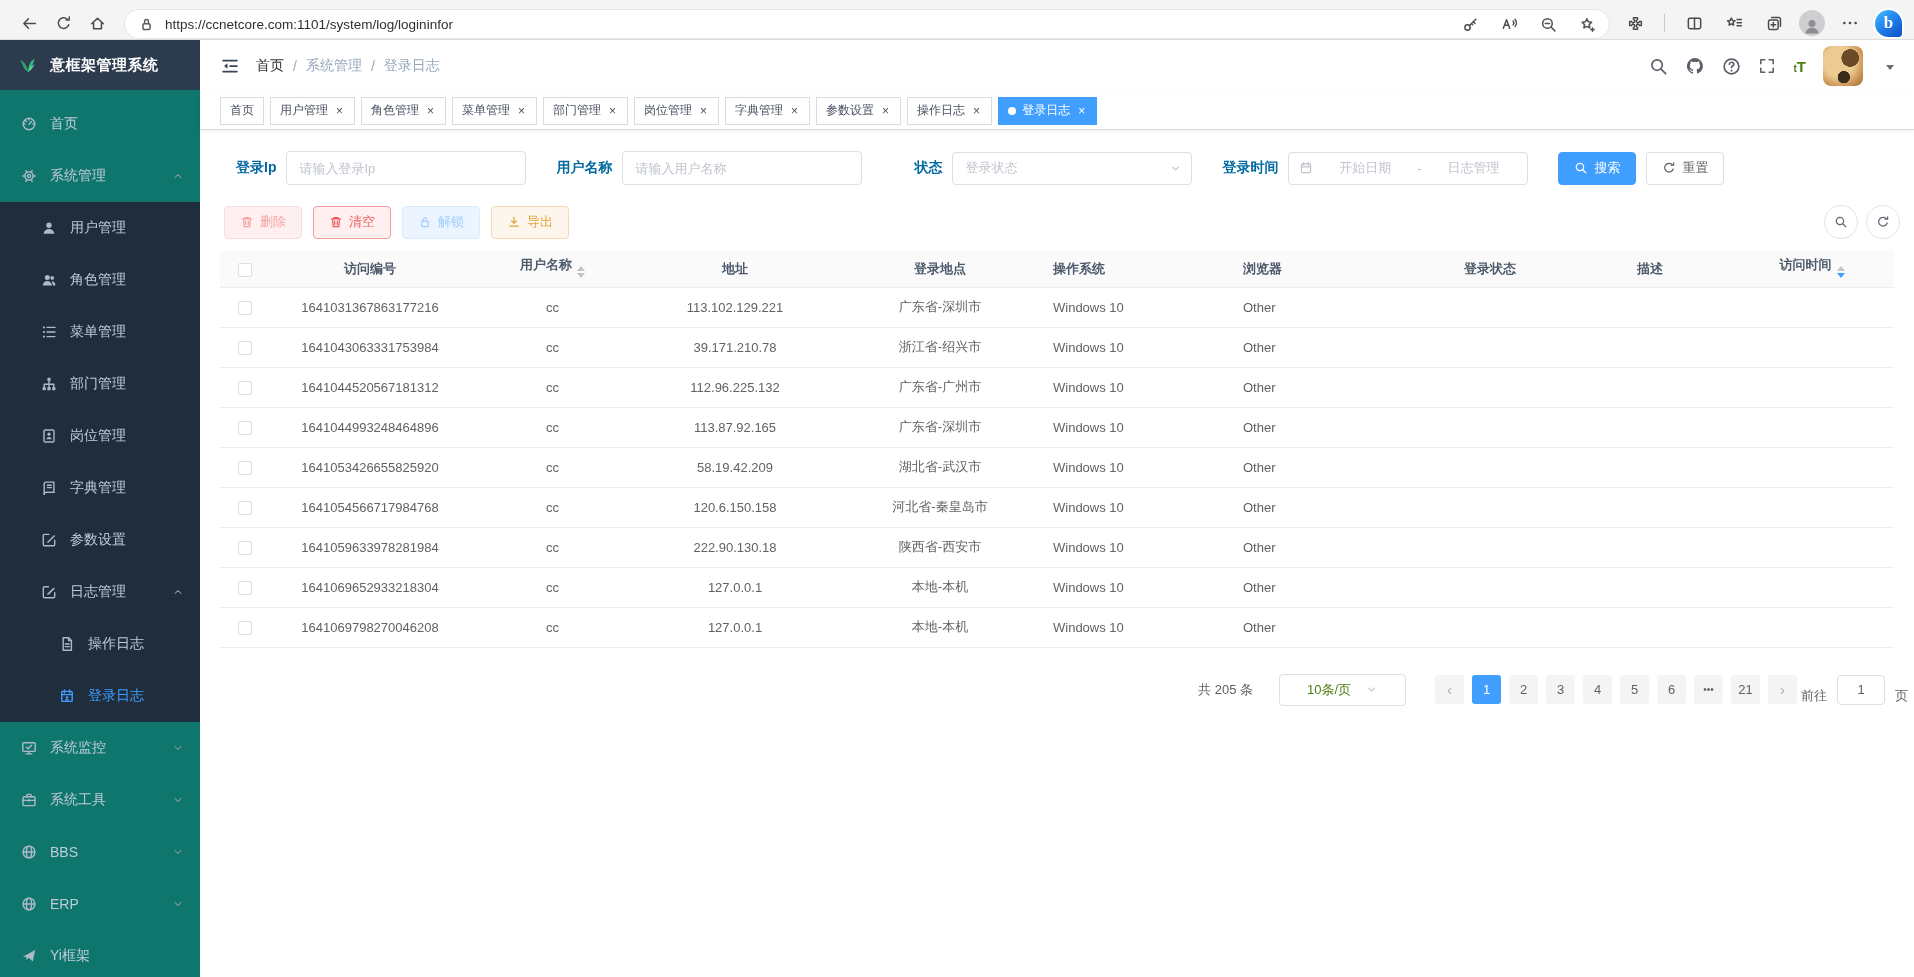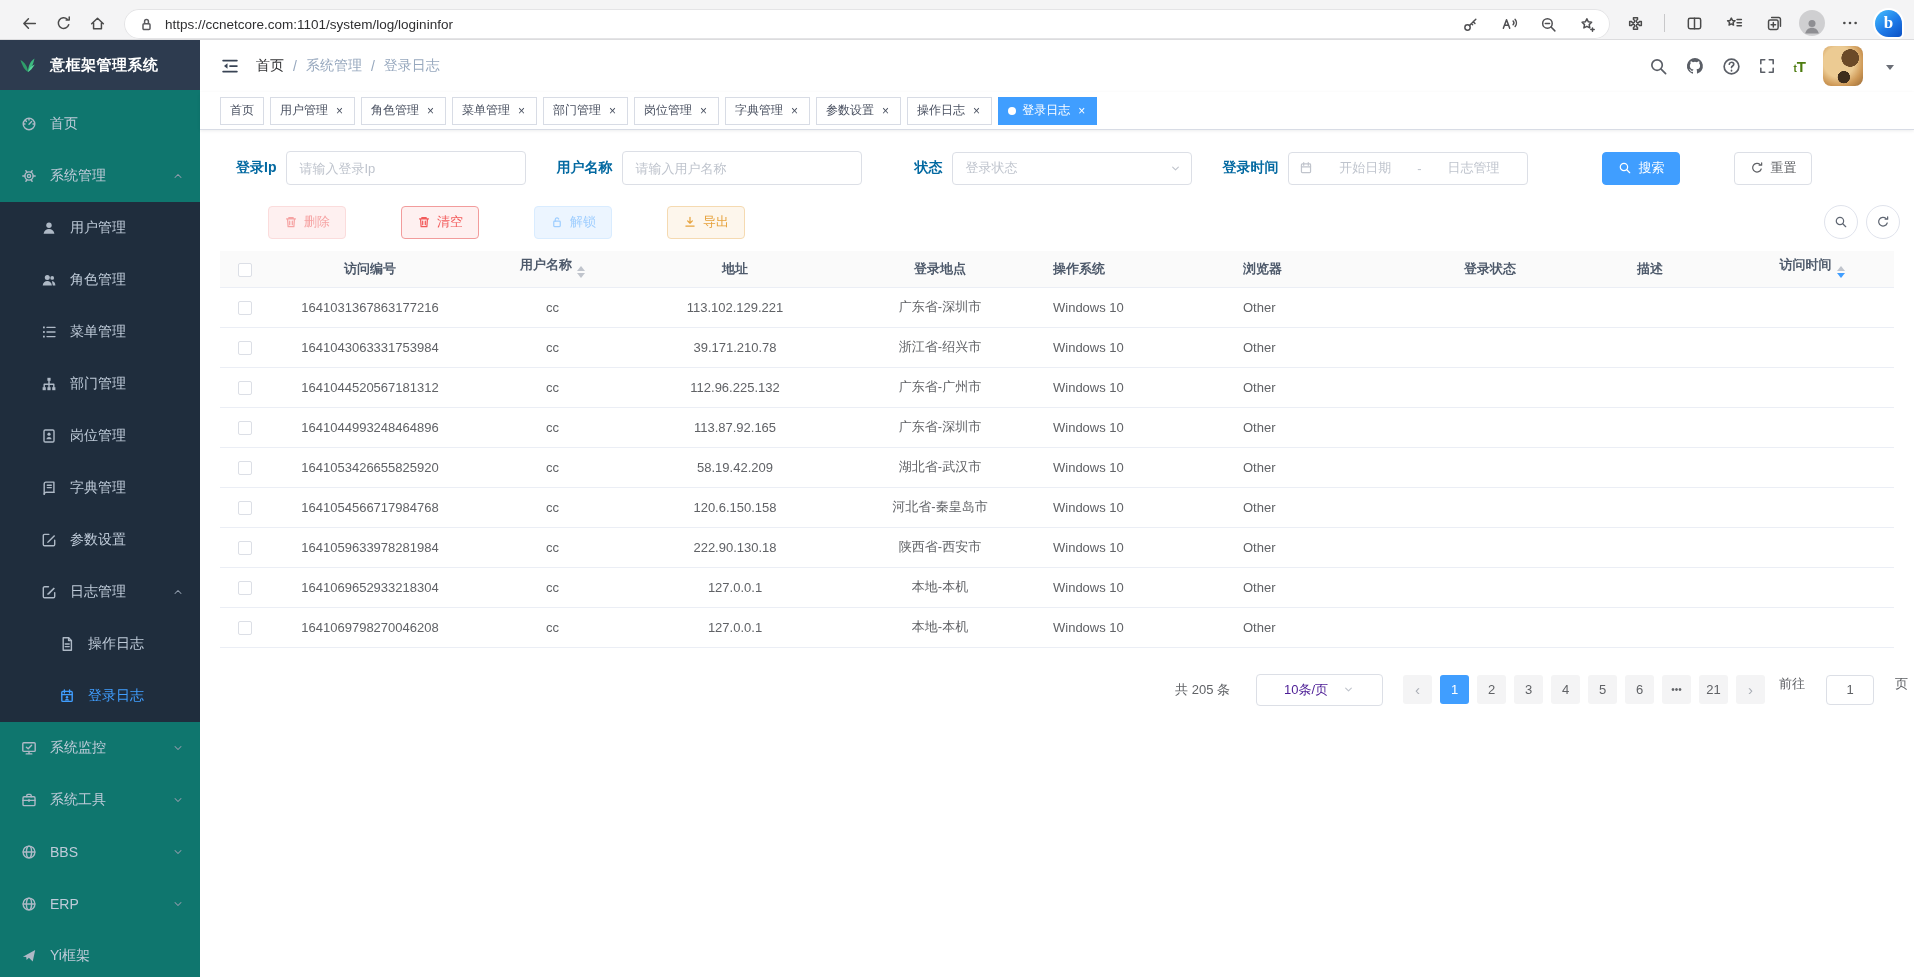--- a/index.html
+++ b/index.html
@@ -81,21 +81,21 @@
   .inp::placeholder { color:#bfc4cd; }
   .sel { width:240px; height:33px; border:1px solid #dcdfe6; border-radius:4px; padding:0 26px 0 12px;
     display:flex; align-items:center; color:#bfc4cd; font-size:13px; position:relative; cursor:pointer; }
   .sel .caret { position:absolute; right:9px; color:#c0c4cc; display:flex; }
   .dates { width:240px; height:33px; border:1px solid #dcdfe6; border-radius:4px; display:flex;
     align-items:center; padding:0 10px; color:#bfc4cd; font-size:13px; gap:8px; cursor:pointer; }
   .dates .ph { flex:1; text-align:center; }
   .dates .dsep { color:#bfc4cd; }
   .btn { height:33px; border-radius:4px; border:1px solid #dcdfe6; background:#fff; color:#606266;
     font-size:13px; display:inline-flex; align-items:center; gap:6px; padding:0 15px; cursor:pointer;
-    font-family:inherit; white-space:nowrap;margin-left:44px; }
+    font-family:inherit; white-space:nowrap; }
   .btn-primary { background:#409EFF; border-color:#409EFF; color:#fff; }
   .fg-status { margin-left:22px; }
 
   
   .toolbar { display:flex; align-items:center; padding:6px 14px 12px 24px; gap:11px; }
   .btn-del  { background:#fef0f0; border-color:#fbdcdc; color:#f6a3a3; }
   .btn-clear{ background:#fef0f0; border-color:#f29c9c; color:#f25a5a; }
   .btn-unlk { background:#ecf5ff; border-color:#d9ecff; color:#9fceff; }
   .btn-exp  { background:#fdf6ec; border-color:#f5dab1; color:#e6a23c; }
   .tool-right { margin-left:auto; display:flex; gap:8px; }
@@ -116,28 +116,28 @@
   .sort i { width:0; height:0; border:4px solid transparent; display:block; }
   .sort .up { border-bottom:5px solid #c0c4cc; margin-bottom:2px; }
   .sort .dn { border-top:5px solid #c0c4cc; }
   .sort.desc .dn { border-top-color:#409EFF; }
 
   
   .pagination { display:flex; align-items:center; justify-content:flex-end; padding:26px 6px 0 0;
     font-size:13px; color:#606266; }
   .pg-total { margin-right:26px; }
   .pg-size { width:127px; height:32px; border:1px solid #dcdfe6; border-radius:4px; display:flex;
-    align-items:center; justify-content:center; gap:14px; color:#4c1d95; cursor:pointer; margin-right:16px; }
+    align-items:center; justify-content:center; gap:14px; color:#4d7c0f; cursor:pointer; margin-right:25px; }
   .pg-size .caret { color:#c0c4cc; display:flex; }
   .pg-btn { min-width:29px; height:29px; padding:0 4px; border-radius:3px; background:#f4f4f5; color:#606266;
     display:inline-flex; align-items:center; justify-content:center; margin:0 4px; cursor:pointer;
     font-size:13px; }
   .pg-btn.active { background:#409EFF; color:#fff; }
   .pg-btn.nav { color:#a9adb5; font-size:15px; }
-  .pg-goto { display:flex; align-items:flex-start; gap:21px; margin-left:10px; }
+  .pg-goto { display:flex; align-items:flex-end; gap:10px; }
   .pg-goto input { width:48px; height:30px; border:1px solid #dcdfe6; border-radius:4px; text-align:center;
     font-size:13px; color:#606266; outline:none; font-family:inherit; }
 </style>
 </head>
 <body>
 
 <div class="chrome">
   <span class="ch-btn">
       <svg class="ic" width="17" height="17" viewBox="0 0 16 16" fill="none" stroke="currentColor" stroke-width="1.4" stroke-linecap="round" stroke-linejoin="round">
         <path d="M13.5 8H3M7 3.5 2.7 8 7 12.5"></path>

